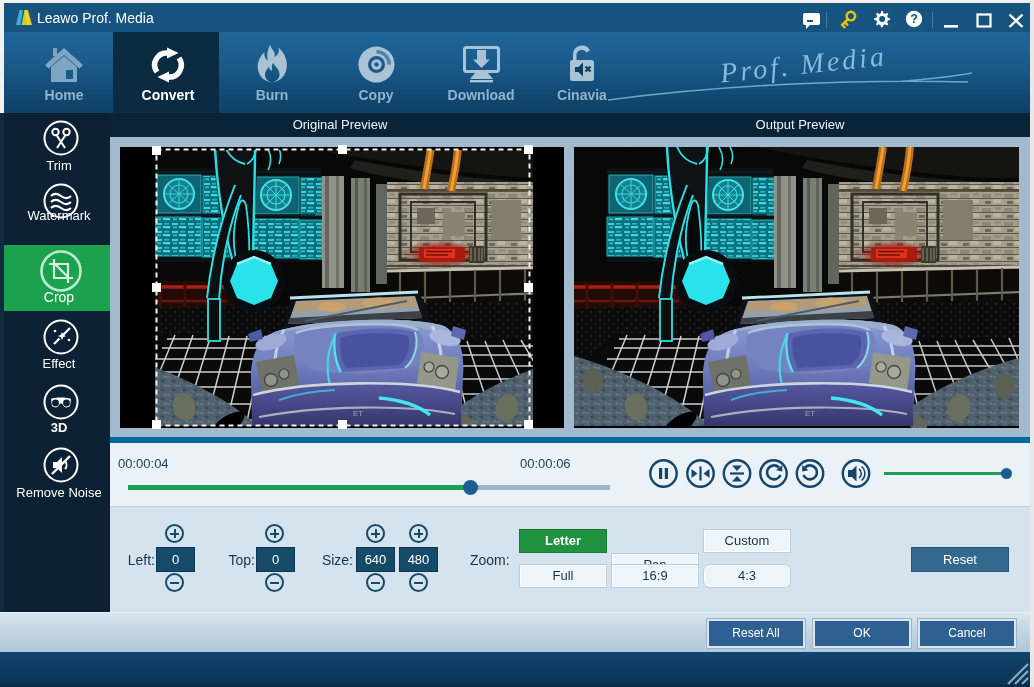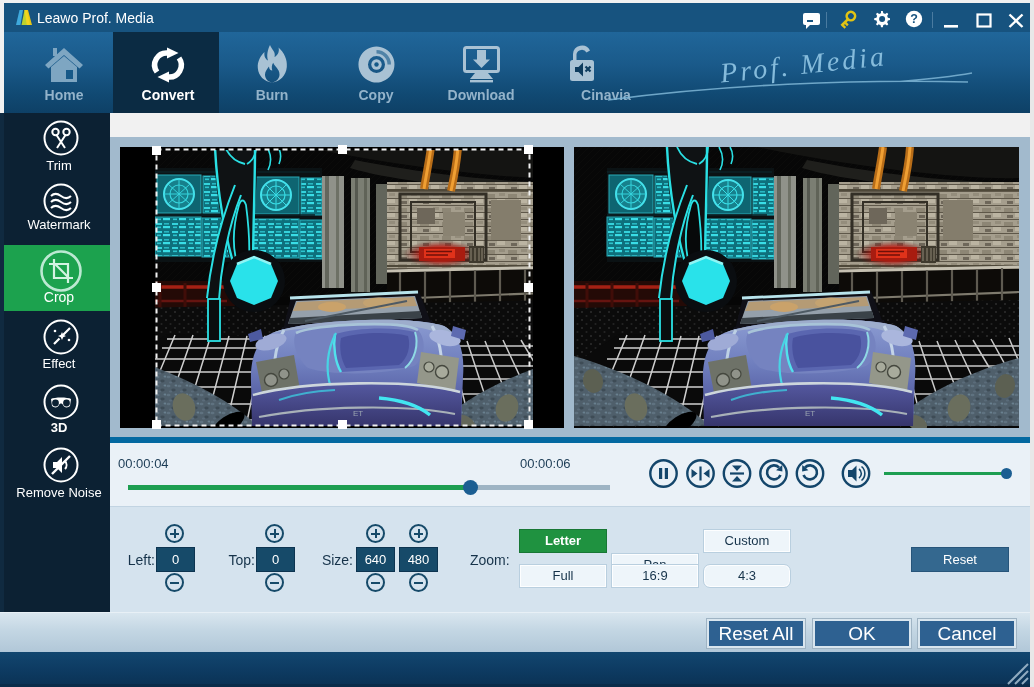--- a/index.html
+++ b/index.html
@@ -54,21 +54,21 @@
   .zbtn { position:absolute; width:88px; height:24px; background:#eef5fa; border:1px solid #b9cfdf;
     box-shadow:inset 0 0 0 1px #fdfeff; color:#16334a; font-size:13px; text-align:center; line-height:22px; }
   .zbtn.on { background:#1f9240; border:1px solid #187735; box-shadow:none; color:#fff; font-weight:bold; }
   #resetbtn { position:absolute; left:911px; top:547px; width:98px; height:25px; background:#34688f;
     border:1px solid #27557a; color:#fff; font-size:13px; text-align:center; line-height:23px; }
 
   
   #botbar { left:0; top:612px; width:1030px; height:40px;
     background:linear-gradient(180deg,#d9e6ef 0%,#c3d6e3 45%,#b1c7d8 100%); border-top:1px solid #e8f0f6;}
   .bbtn { position:absolute; top:6px; width:98px; height:29px; background:#2e6191; border:2px solid #d9e6ef;
-    outline:1px solid #9fb4c4; color:#fff; font-size:19px; text-align:center; line-height:25px; }
+    outline:1px solid #9fb4c4; color:#fff; font-size:12px; text-align:center; line-height:25px; }
   #footer { left:0; top:652px; width:1030px; height:32px;
     background:linear-gradient(180deg,#12466f 0%,#0d3a61 60%,#0b3356 100%); }
   #footedge { left:0; top:684px; width:1030px; height:3px; background:#0a2c4a; }
 
   
   #wtop { left:0; top:0; width:1034px; height:3px; background:#f1f1f1; }
   #wleft { left:0; top:0; width:4px; height:110px; background:#f1f1f1; }
   #wright { left:1030px; top:0; width:4px; height:687px; background:#e8e8e8; }
 </style>
 </head>
@@ -120,21 +120,21 @@
       <rect x="7" y="34" width="23" height="2.4" fill="#a9c2d4"></rect>
     </svg>
     <div class="navlab abs" style="left:443px; top:55px; width:68px;">Download</div>
 
     <svg class="abs" style="left:563px; top:12px;" width="36" height="40" viewBox="0 0 36 40">
       <path d="M6,17 L6,10 A9,9 0 0 1 23,6.5 L19.5,8.5 A5.5,5.5 0 0 0 9.5,10 L9.5,17 Z" fill="#a9c2d4"></path>
       <rect x="3" y="16" width="24" height="21" rx="2.5" fill="#a9c2d4"></rect>
       <polygon points="8,23 11.5,23 16,18.5 16,32.5 11.5,28 8,28" fill="#0e3c5e"></polygon>
       <path d="M18.5,22.5 L23.5,27.5 M23.5,22.5 L18.5,27.5" stroke="#0e3c5e" stroke-width="2.2"></path>
     </svg>
-    <div class="navlab abs" style="left:568px; top:55px; width:68px;text-align:center;">Cinavia</div>
+    <div class="navlab abs" style="left:544px; top:55px; width:68px;text-align:center;">Cinavia</div>
 
     <div class="abs" style="left:716px; top:12px; width:260px; height:40px; color:#85bbdb;
          font-family:'Liberation Serif', serif; font-style:italic; font-size:28px;
          transform:rotate(-6deg); letter-spacing:3px;">Prof. Media</div>
     <svg class="abs" style="left:596px; top:40px;" width="375" height="30" viewBox="0 0 375 30">
       <path d="M8,28 C120,13 255,7 368,10 M300,9.5 C330,7 355,4 372,1" stroke="#7fb6d6" stroke-width="1.7" fill="none" opacity="0.85"></path>
     </svg>
   </div>
 
   <div id="titlebar" class="abs">
@@ -173,20 +173,24 @@
       <rect x="2" y="13" width="14" height="2.6" fill="#fff"></rect>
     </svg>
     <svg class="abs" style="left:971px; top:9px;" width="18" height="18" viewBox="0 0 18 18">
       <rect x="2.5" y="2.5" width="13" height="12" fill="none" stroke="#fff" stroke-width="2.2"></rect>
     </svg>
     <svg class="abs" style="left:1003px; top:9px;" width="18" height="18" viewBox="0 0 18 18">
       <path d="M2.5,2.5 L15.5,15 M15.5,2.5 L2.5,15" stroke="#fff" stroke-width="2.4"></path>
     </svg>
   </div>
 
+  <div id="prevband" class="abs">
+    <div class="prevlab abs" style="left:0; width:460px; text-align:center;">Original Preview</div>
+    <div class="prevlab abs" style="left:460px; width:460px; text-align:center;">Output Preview</div>
+  </div>
 
   <div id="sidebar" class="abs">
     <div id="cropsel" class="abs"></div>
 
     <svg class="abs" style="left:38px; top:6px;" width="38" height="38" viewBox="0 0 38 38">
       <circle cx="19" cy="19" r="16.5" fill="none" stroke="#fff" stroke-width="2"></circle>
       <g stroke="#fff" stroke-width="2" fill="none">
         <circle cx="13.5" cy="13" r="3.2"></circle>
         <circle cx="24.5" cy="13" r="3.2"></circle>
         <path d="M14.5,16 L23,29 M23.5,16 L15,29"></path>
@@ -195,21 +199,21 @@
     <div class="side-item abs" style="top:45px;">Trim</div>
 
     <svg class="abs" style="left:38px; top:69px;" width="38" height="38" viewBox="0 0 38 38">
       <circle cx="19" cy="19" r="16.5" fill="none" stroke="#fff" stroke-width="2"></circle>
       <g stroke="#fff" stroke-width="2" fill="none">
         <path d="M9,14 C12,11 15,11 19,14 C23,17 26,17 29,14"></path>
         <path d="M9,20 C12,17 15,17 19,20 C23,23 26,23 29,20"></path>
         <path d="M9,26 C12,23 15,23 19,26 C23,29 26,29 29,26"></path>
       </g>
     </svg>
-    <div class="side-item abs" style="top:104px;">Watermark</div>
+    <div class="side-item abs" style="top:95px;">Watermark</div>
 
     <svg class="abs" style="left:35px; top:136px;" width="44" height="44" viewBox="0 0 44 44">
       <circle cx="22" cy="22" r="19.5" fill="none" stroke="#bce9d2" stroke-width="2.6"></circle>
       <g stroke="#d4f3e2" stroke-width="2.2" fill="none">
         <path d="M15,10 L15,29 L34,29"></path>
         <path d="M10,15 L29,15 L29,34"></path>
         <path d="M16,15 L29,28"></path>
       </g>
     </svg>
     <div class="side-item abs" style="top:176px; font-size:14px;">Crop</div>

